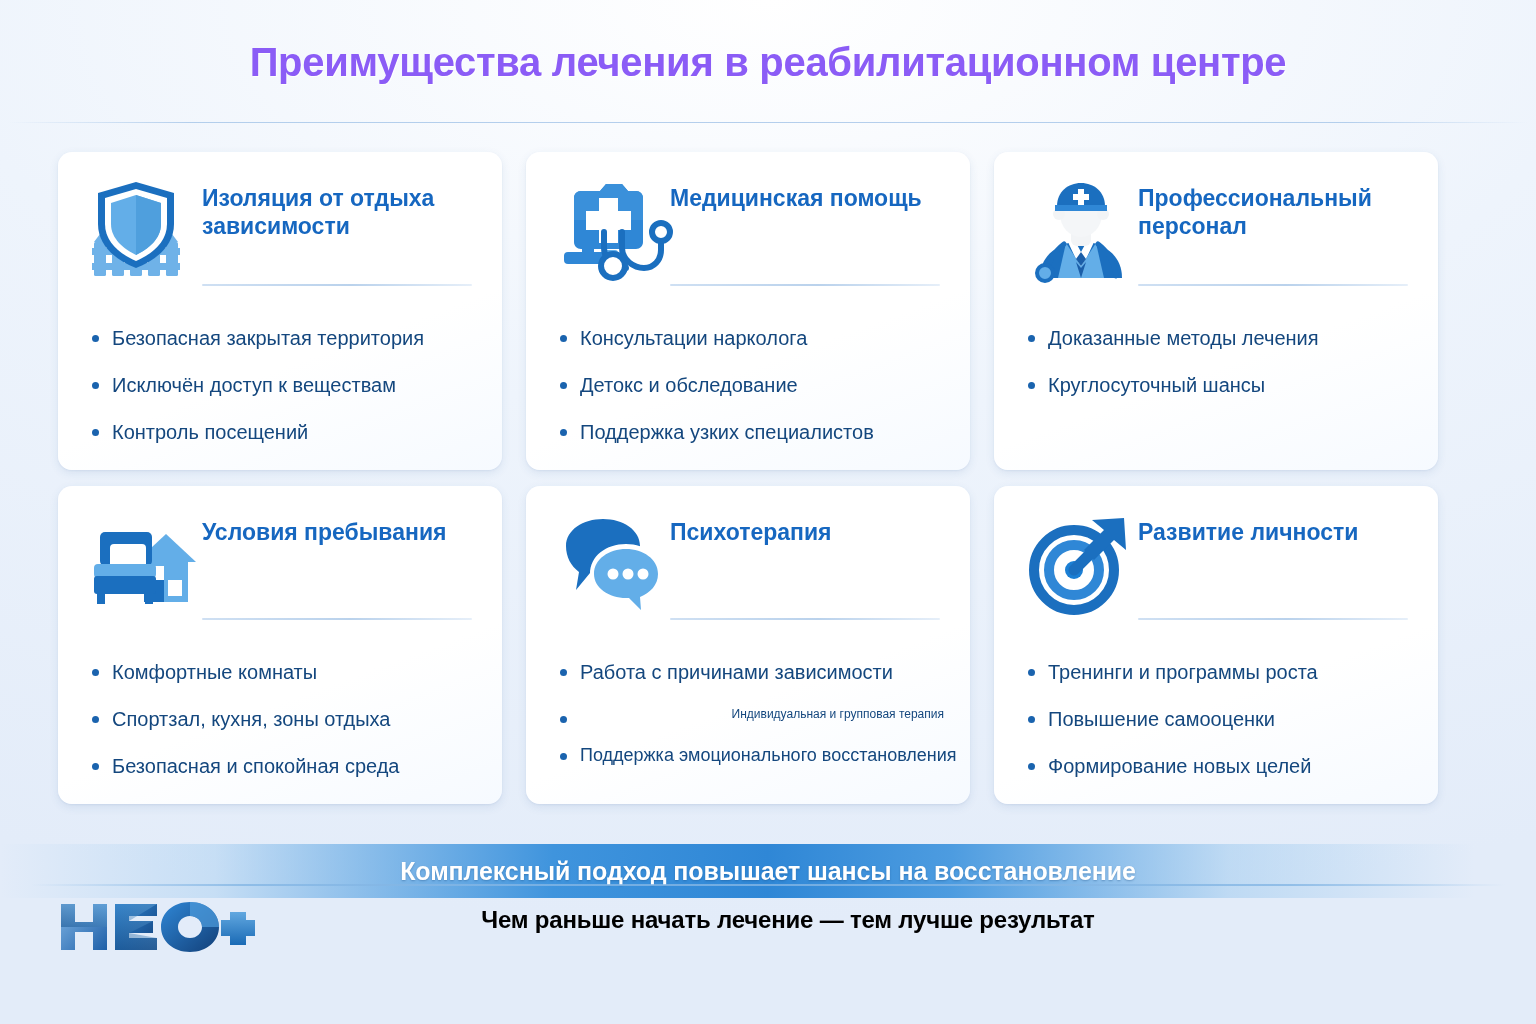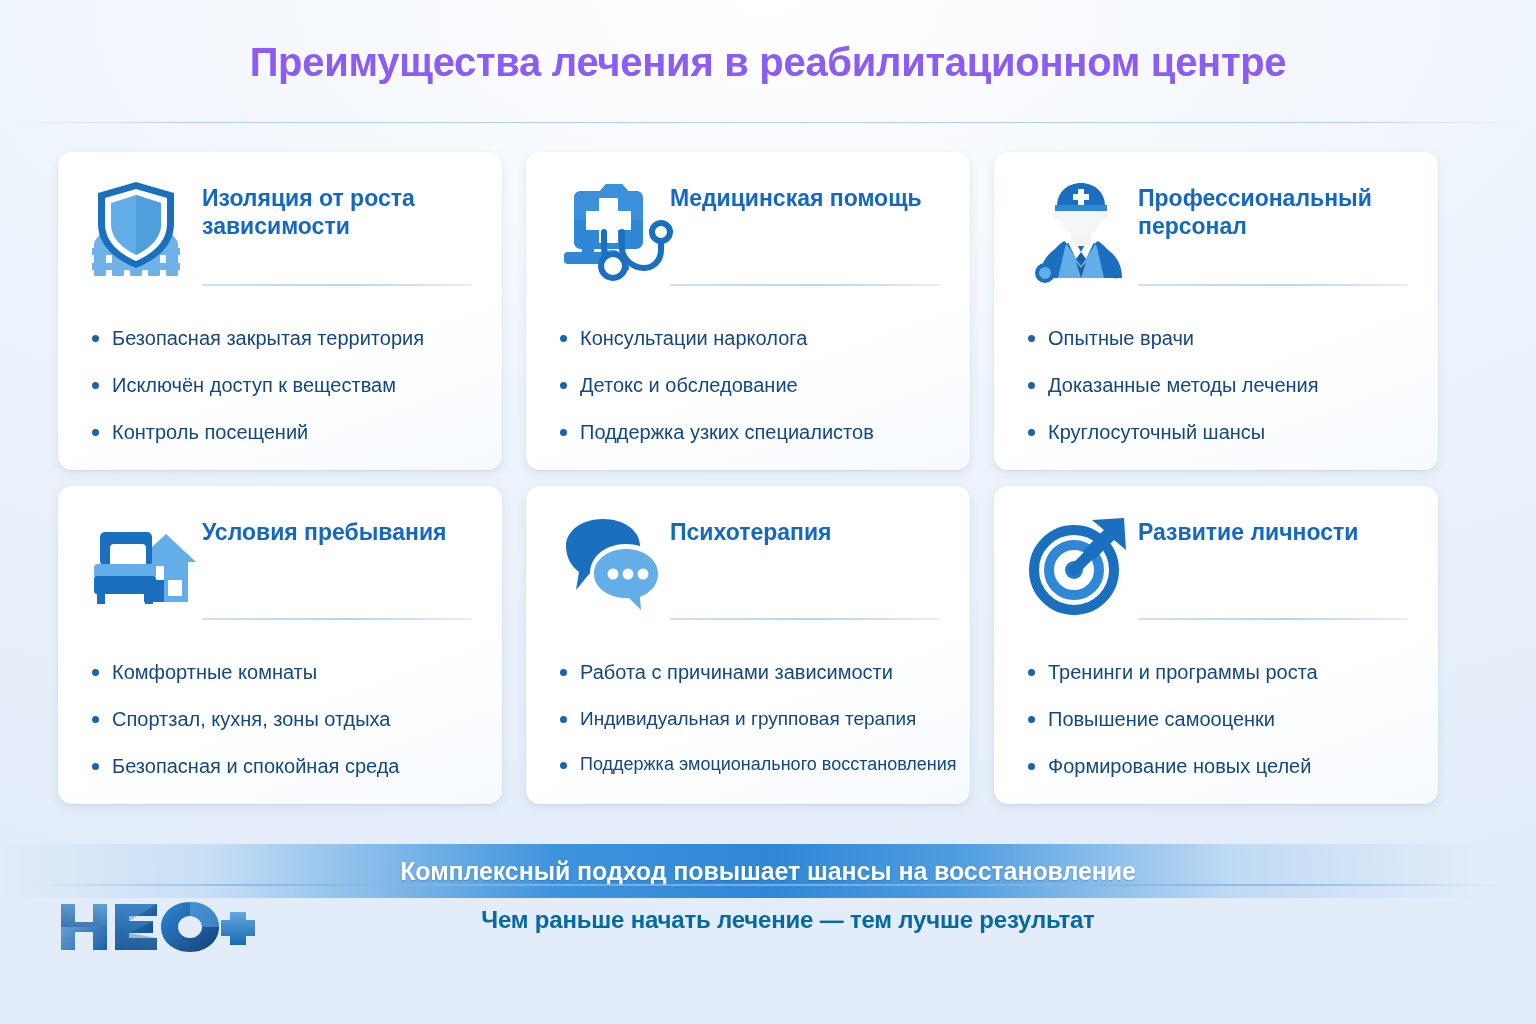--- a/index.html
+++ b/index.html
@@ -63,21 +63,21 @@
   .bullets { margin-top:40px; list-style:none; }
   .bullets li {
     position:relative;
     padding-left:28px;
     margin-bottom:22px;
     font-size:20px;
     line-height:1.25;
     color:#14477e;
     white-space:nowrap;
   }
-  .bullets li.small { font-size:19px; }
+  .bullets li.small { font-size:12px;text-align:right; }
   .bullets li.xsmall { font-size:18px; }
   .bullets li::before {
     content:"";
     position:absolute; left:8px; top:9px;
     width:7px; height:7px; border-radius:50%;
     background:#1a63ae;
   }
 
   
   .banner {
@@ -102,21 +102,21 @@
     background:linear-gradient(90deg, rgba(200,222,244,0) 2%, rgba(132,182,228,.8) 16%, rgba(132,182,228,.8) 84%, rgba(200,222,244,0) 98%);
   }
 
   
   .footer { position:absolute; left:0; top:890px; width:1536px; height:80px; }
   .logo { position:absolute; left:55px; top:8px; width:200px; height:58px; }
   .logo svg { display:block; width:100%; height:100%; }
   .footer-tagline {
     position:absolute; left:0; top:16px; width:1536px;
     text-align:center; padding-left:40px;
-    font-size:24px; font-weight:bold; color:#0369a1;
+    font-size:24px; font-weight:bold; color:#000000;
     letter-spacing:-0.2px;
   }
 </style>
 </head>
 <body>
 
 <div class="header">
   <div class="page-title">Преимущества лечения в реабилитационном центре</div>
   <div class="header-rule"></div>
 </div>
@@ -142,21 +142,21 @@
             <rect x="0" y="68" width="88" height="7"></rect>
             <rect x="0" y="83" width="88" height="7"></rect>
           </g>
 
           <path d="M44 2 L82 13 L82 44 C82 66 64 80 44 88 C24 80 6 66 6 44 L6 13 Z" fill="#1b6fbf"></path>
           <path d="M44 9 L75 18 L75 44 C75 62 60 74 44 81 C28 74 13 62 13 44 L13 18 Z" fill="#ffffff"></path>
           <path d="M44 15 L69 23 L69 44 C69 59 56 69 44 75 C32 69 19 59 19 44 L19 23 Z" fill="#63aee8"></path>
           <path d="M44 15 L69 23 L69 44 C69 59 56 69 44 75 Z" fill="#4f9fdd"></path>
         </svg>
       </div>
-      <div class="card-title">Изоляция от роста зависимости</div>
+      <div class="card-title">Изоляция от отдыха зависимости</div>
       <div class="card-rule"></div>
     </div>
     <ul class="bullets">
       <li>Безопасная закрытая территория</li>
       <li>Исключён доступ к веществам</li>
       <li>Контроль посещений</li>
     </ul>
   </div>
 
   <div class="card">
@@ -223,21 +223,20 @@
             <path d="M36 64 C28 70 20 80 18 96"></path>
             <path d="M70 64 C78 70 86 80 88 96"></path>
           </g>
           <circle cx="17" cy="93" r="8" fill="#63aee8" stroke="#1b6fbf" stroke-width="4"></circle>
         </svg>
       </div>
       <div class="card-title">Профессиональный персонал</div>
       <div class="card-rule"></div>
     </div>
     <ul class="bullets">
-      <li>Опытные врачи</li>
       <li>Доказанные методы лечения</li>
       <li>Круглосуточный шансы</li>
     </ul>
   </div>
 
   <div class="card">
     <div class="card-head">
       <div class="icon-slot">
         <svg viewBox="0 0 104 100">
 

